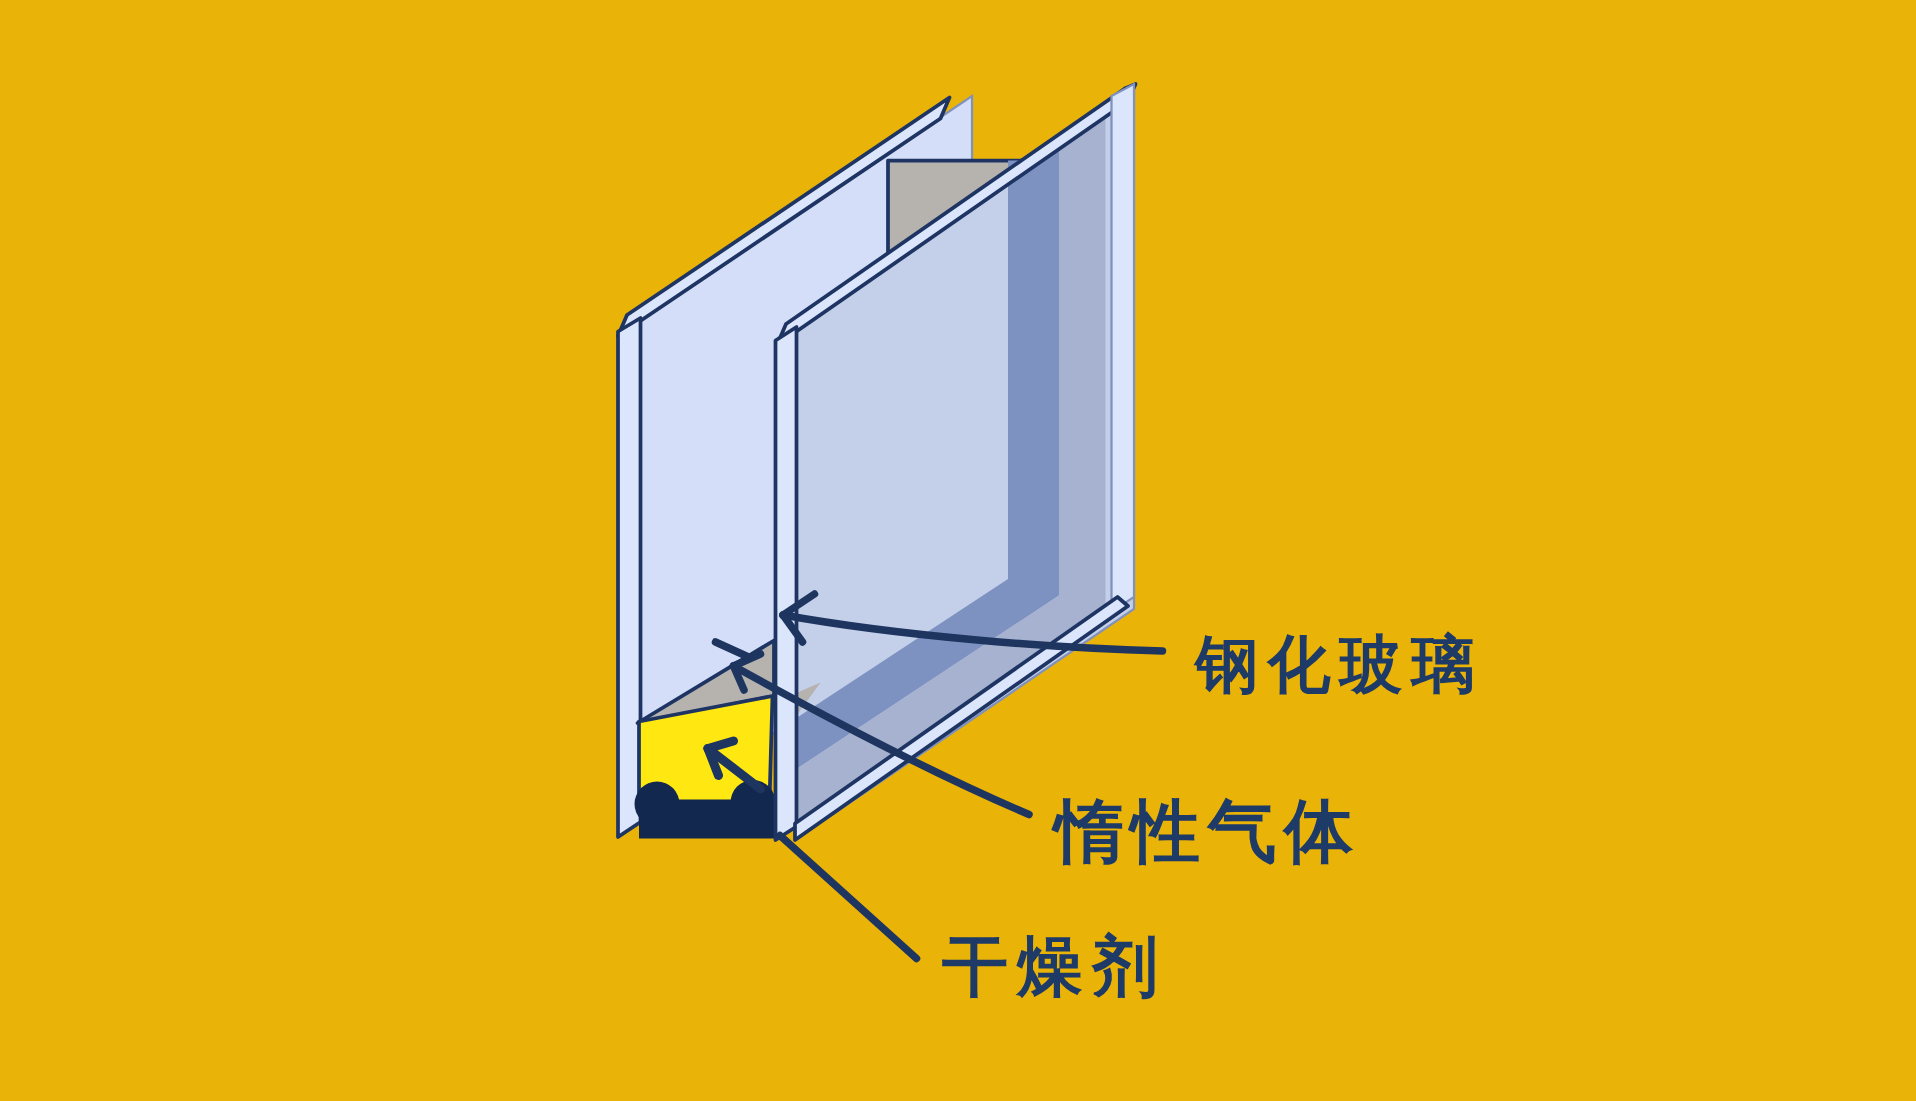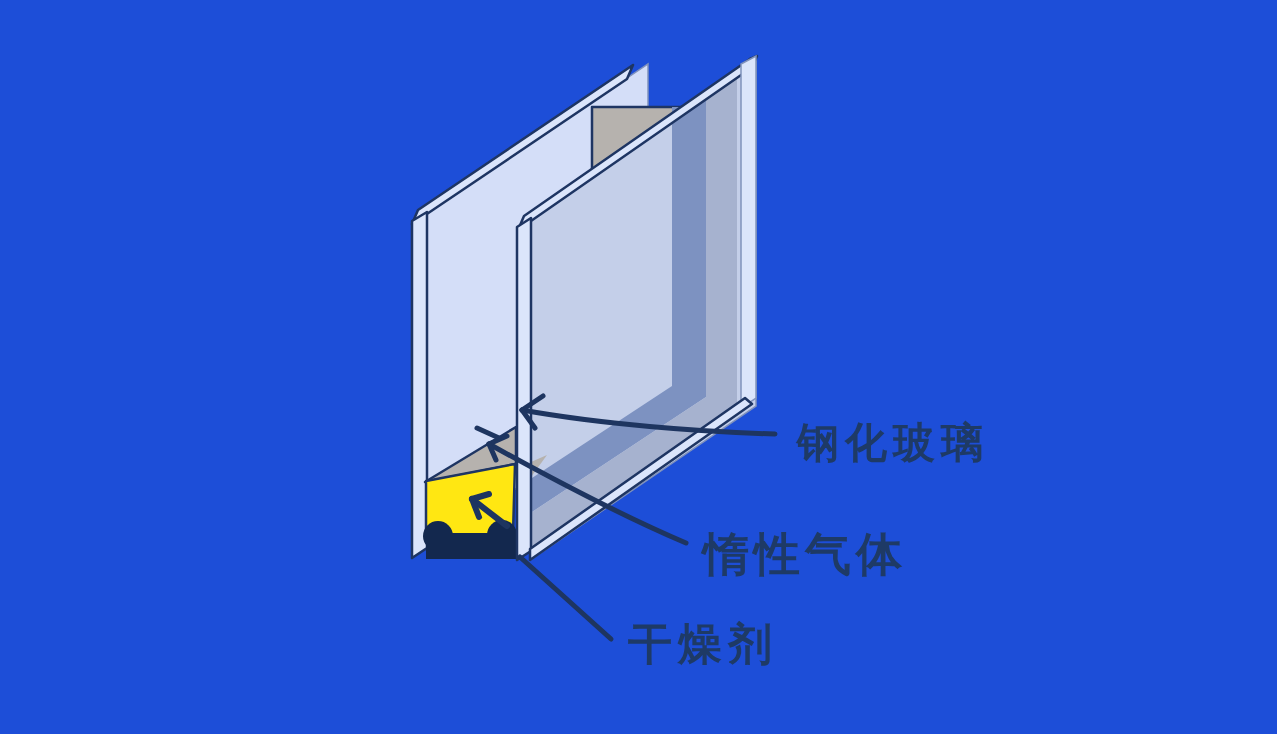--- a/index.html
+++ b/index.html
@@ -1,16 +1,16 @@
 <!DOCTYPE html>
 <html><head>
 <meta charset="utf-8">
 <style>
   html,body{margin:0;padding:0;background:#ffffff;}
-  .canvas{position:relative;width:1277px;height:734px;background:#1d4ed8;overflow:hidden;
+  .canvas{position:relative;width:1277px;height:734px;background:#eab308;overflow:hidden;
           font-family:"DejaVu Sans","Liberation Sans",sans-serif;}
   svg{position:absolute;left:0;top:0;}
   .thin{stroke:#8092bc;stroke-width:1.5;}
   .strong{stroke:#1e3563;stroke-width:2.5;stroke-linejoin:round;}
   .noline{stroke:none;}
   .arrow{stroke:#1e3560;stroke-width:5;stroke-linecap:round;fill:none;}
   .arrow-thick{stroke:#1e3560;stroke-width:6;stroke-linecap:round;fill:none;}
   .label{fill:#1e3a66;font-weight:600;font-family:"DejaVu Sans","Liberation Sans",sans-serif;}
 </style>
 </head>

